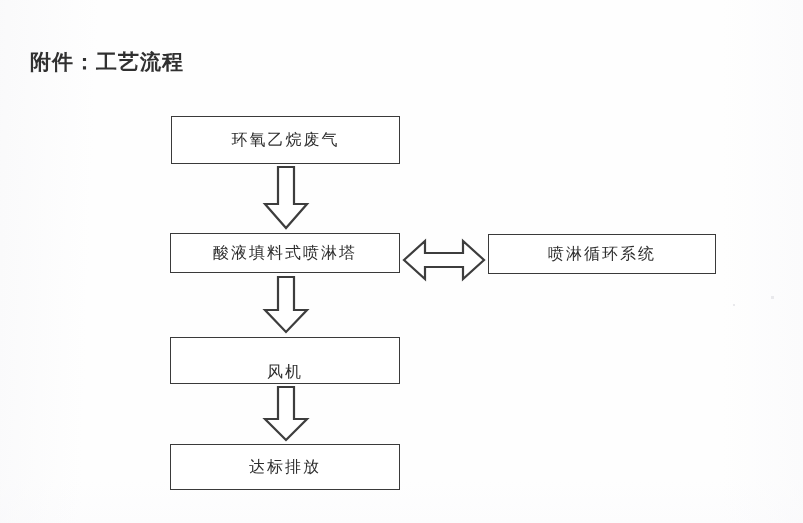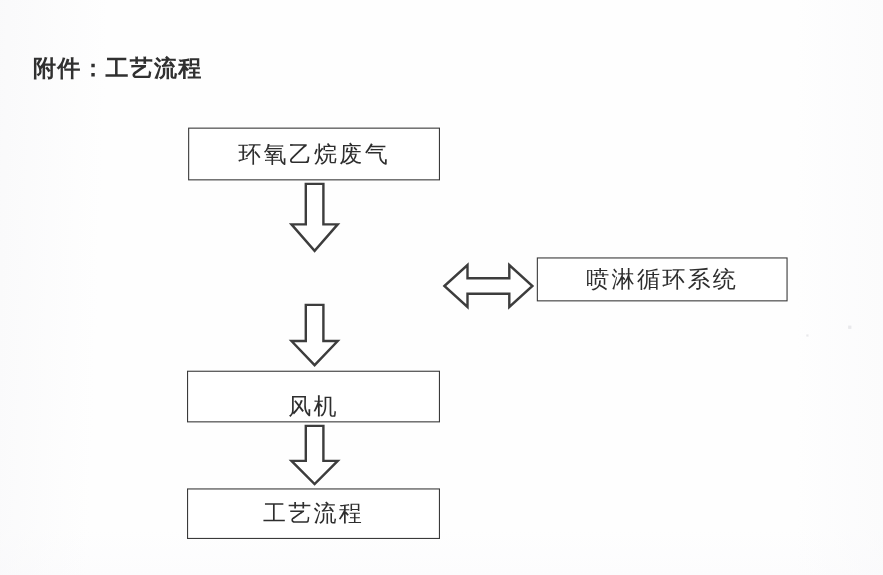--- a/index.html
+++ b/index.html
@@ -42,21 +42,21 @@
   .node {
     position: absolute;
     box-sizing: border-box;
     border: 1.6px solid #3a3a3a;
     background: #ffffff;
     display: flex;
     align-items: center;
     justify-content: center;
   }
   .node-label {
-    font-size: 21px;
+    font-size: 16px;
     letter-spacing: 2px;
     color: #2e2e2e;
     white-space: nowrap;
     font-family: "DejaVu Serif", "Liberation Serif", serif;
   }
   
   #node-feed      { left: 171px; top: 116px; width: 229px; height: 48px; }
   #node-scrubber  { left: 170px; top: 233px; width: 230px; height: 40px; }
   #node-recycle   { left: 488px; top: 234px; width: 228px; height: 40px; }
   #node-fan       { left: 170px; top: 337px; width: 230px; height: 47px; align-items: flex-end; }
@@ -103,20 +103,23 @@
   <div class="node" id="node-feed">
     <span class="node-label">环氧乙烷废气</span>
   </div>
 
   <div class="arrow-down" id="arrow-feed-to-scrubber">
     <svg class="arrow-svg" viewBox="0 0 48 64" preserveAspectRatio="none">
       <polygon class="arrow-shape" points="16,1 32,1 32,38 45,38 24,62 3,38 16,38"></polygon>
     </svg>
   </div>
 
+  <div class="node" id="node-scrubber">
+    <span class="node-label">酸液填料式喷淋塔</span>
+  </div>
 
   <div id="arrow-scrubber-recycle">
     <svg class="arrow-svg" viewBox="0 0 84 48" preserveAspectRatio="none">
       <polygon class="arrow-shape" points="2,24 23,5 23,17 61,17 61,5 82,24 61,43 61,31 23,31 23,43"></polygon>
     </svg>
   </div>
 
   <div class="node" id="node-recycle">
     <span class="node-label">喷淋循环系统</span>
   </div>
@@ -131,19 +134,19 @@
     <span class="node-label">风机</span>
   </div>
 
   <div class="arrow-down" id="arrow-fan-to-discharge">
     <svg class="arrow-svg" viewBox="0 0 48 56" preserveAspectRatio="none">
       <polygon class="arrow-shape" points="16,1 32,1 32,33 45,33 24,54 3,33 16,33"></polygon>
     </svg>
   </div>
 
   <div class="node" id="node-discharge">
-    <span class="node-label">工艺流程</span>
+    <span class="node-label">达标排放</span>
   </div>
 
   <div class="speck" style="left:771px; top:296px; width:3px; height:3px;"></div>
   <div class="speck" style="left:733px; top:304px; width:2px; height:2px;"></div>
 
 </div>
 
 </body></html>

